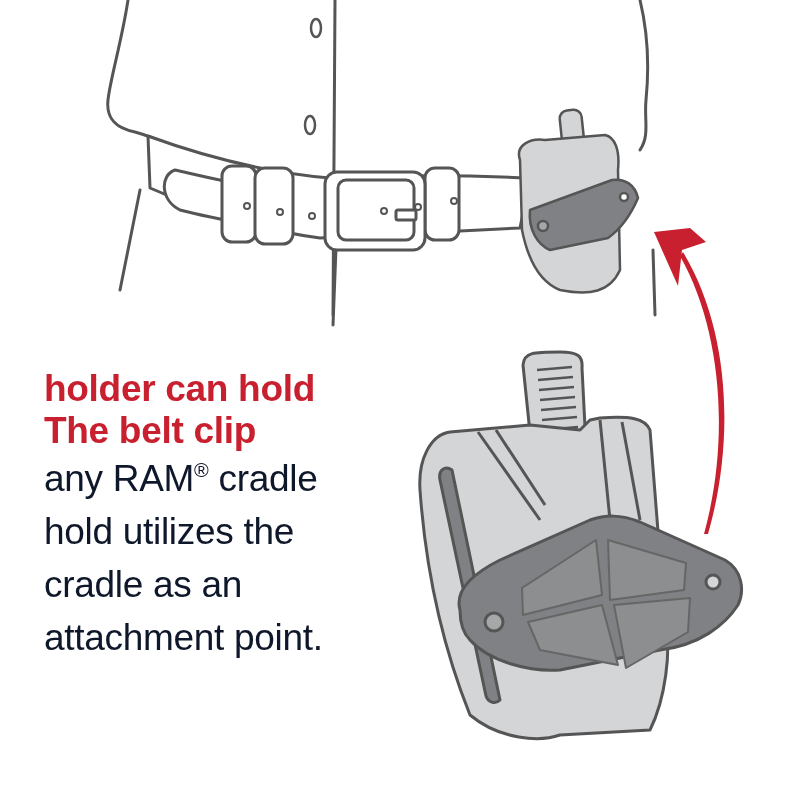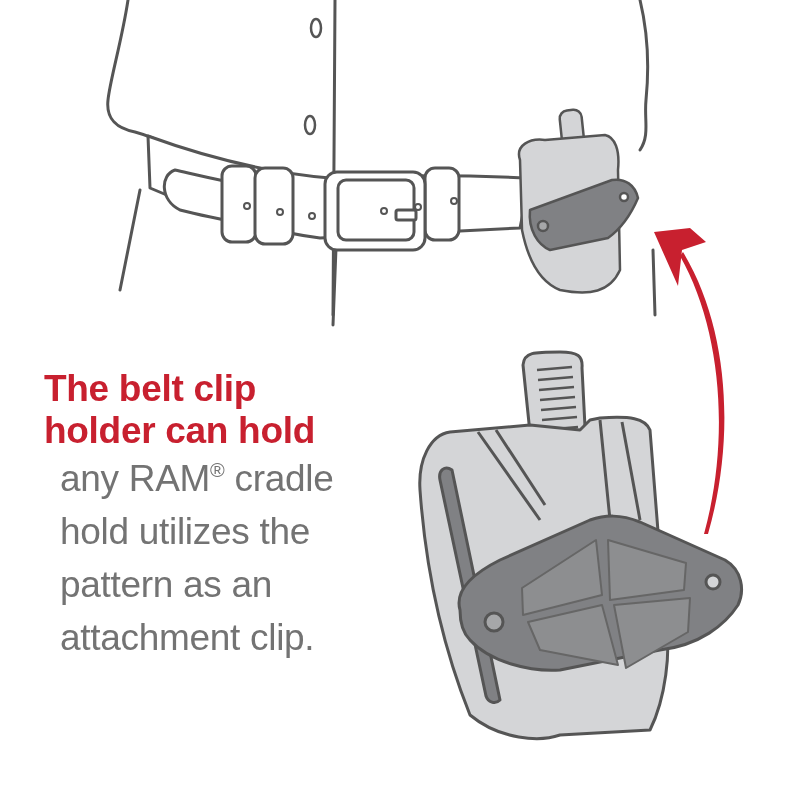--- a/index.html
+++ b/index.html
@@ -1,20 +1,20 @@
 <!DOCTYPE html>
 <html><head>
 <meta charset="utf-8">
 <style>
   html, body { margin: 0; padding: 0; background: #ffffff; }
   body { width: 800px; height: 800px; position: relative; overflow: hidden; font-family: "Liberation Sans", sans-serif; }
   .illustration { position: absolute; left: 0; top: 0; width: 800px; height: 800px; }
   .caption { position: absolute; left: 44px; top: 368px; width: 380px; }
   .caption .headline { color: #c8202f; font-weight: bold; font-size: 37px; line-height: 42px; letter-spacing: -0.3px; }
-  .caption .body { color: #737373; font-size: 37px; line-height: 53px; letter-spacing: -0.3px; margin-top: 0px; margin-left: 16px; }
+  .caption .body { color: #0f172a; font-size: 37px; line-height: 53px; letter-spacing: -0.3px; margin-top: 0px; }
   .caption .body sup { font-size: 20px; vertical-align: 14px; line-height: 0; }
 </style>
 </head>
 <body>
 
 <svg class="illustration" viewBox="0 0 800 800" xmlns="http://www.w3.org/2000/svg">
 
   <g fill="none" stroke="#555555" stroke-width="3" stroke-linecap="round" stroke-linejoin="round">
     <path d="M128 0 C122 40 110 80 108 100 C106 118 115 128 135 132 C165 140 195 160 230 180"></path>
     <path d="M640 0 C646 25 650 60 646 100 C644 120 650 135 640 150"></path>
@@ -91,22 +91,22 @@
     <path d="M608 540 L686 563 L684 590 L610 600 Z" fill="#8d8e90" stroke="#666" stroke-width="2"></path>
     <path d="M528 622 L602 605 L618 665 L540 650 Z" fill="#8d8e90" stroke="#666" stroke-width="2"></path>
     <path d="M614 605 L690 598 L688 632 L626 668 Z" fill="#8d8e90" stroke="#666" stroke-width="2"></path>
     <circle cx="494" cy="622" r="9" fill="#a6a7a9"></circle>
     <circle cx="713" cy="582" r="7" fill="#d4d5d7"></circle>
   </g>
 </svg>
 
 <div class="caption">
   <div class="headline">
+    <div>holder can hold</div>
     <div>The belt clip</div>
-    <div>holder can hold</div>
   </div>
   <div class="body">
     <div><span>any RAM</span><sup>®</sup> <span>cradle</span></div>
     <div>hold utilizes the</div>
-    <div>pattern as an</div>
-    <div>attachment clip.</div>
+    <div>cradle as an</div>
+    <div>attachment point.</div>
   </div>
 </div>
 
 </body></html>

